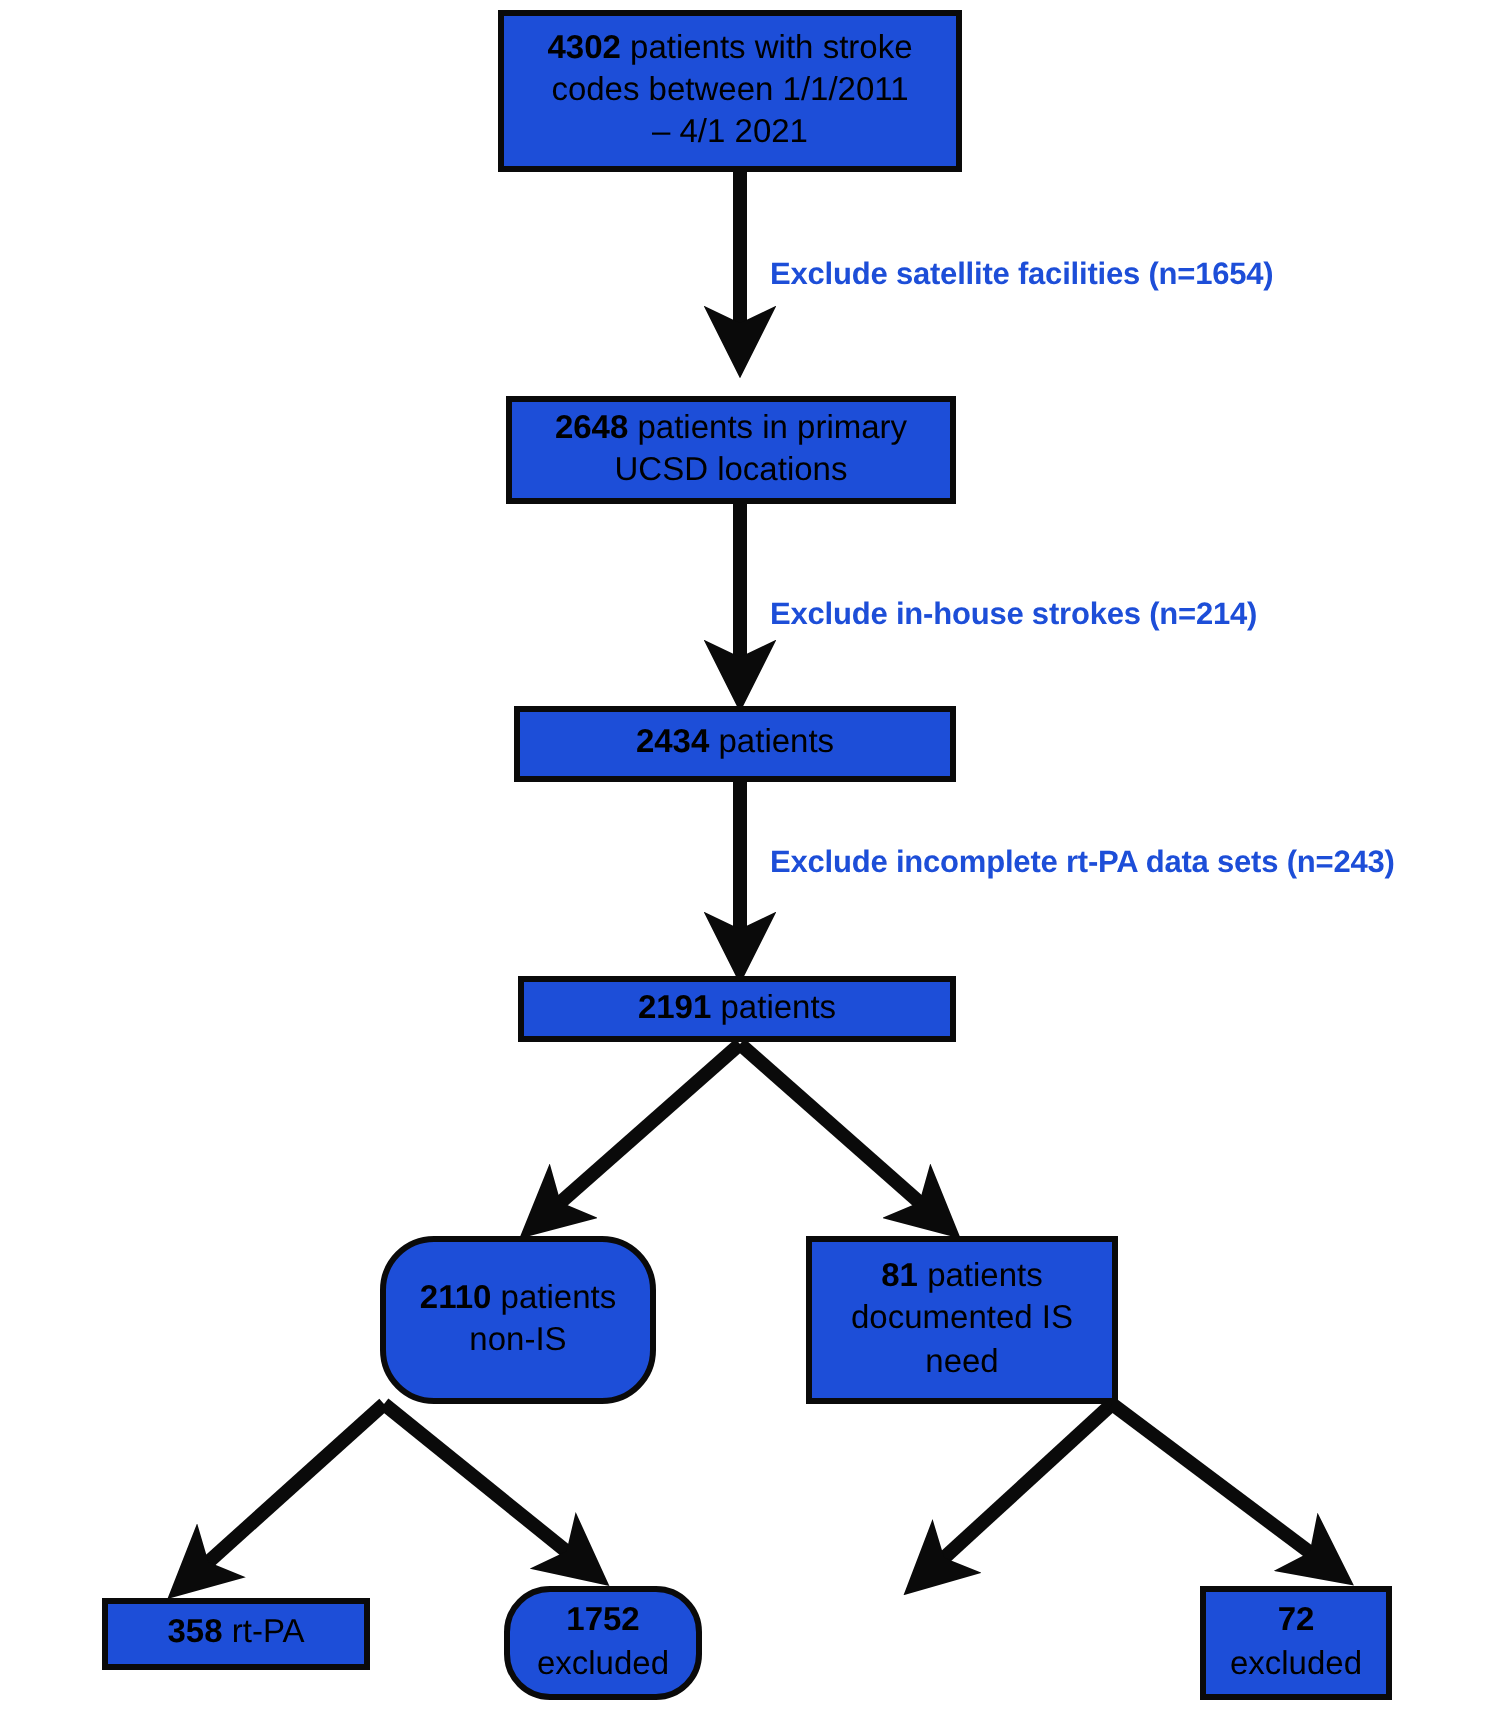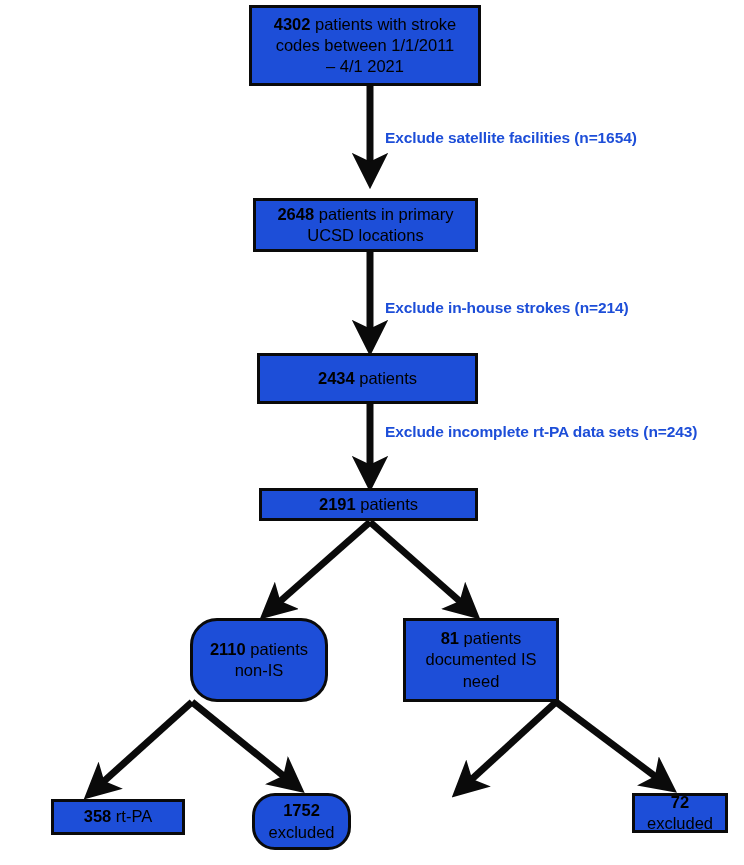--- a/index.html
+++ b/index.html
@@ -86,21 +86,21 @@
     <span class="txt"><b>4302</b> patients with stroke
 codes between 1/1/2011
 – 4/1 2021</span>
   </div>
 
   <div class="node bold-num" style="left:253px; top:198px; width:225px; height:54px;">
     <span class="txt"><b>2648</b> patients in primary
 UCSD locations</span>
   </div>
 
-  <div class="node bold-num" style="left:257px; top:353px; width:221px; height:51px;">
+  <div class="node bold-num" style="left:257px; top:353px; width:221px; height:38px;">
     <span class="txt"><b>2434</b> patients</span>
   </div>
 
   <div class="node bold-num" style="left:259px; top:488px; width:219px; height:33px;align-items:center;">
     <span class="txt"><b>2191</b> patients</span>
   </div>
 
   <div class="node bold-num" style="left:190px; top:618px; width:138px; height:84px;border-radius:27px;">
     <span class="txt"><b>2110</b> patients
 non-IS</span>
@@ -111,21 +111,21 @@
 need</span>
   </div>
 
   <div class="node bold-num" style="left:12px; top:799px; width:134px; height:36px;margin-left:39px;">
     <span class="txt"><b>358</b> rt-PA</span>
   </div>
   <div class="node bold-num" style="left:252px; top:793px; width:99px; height:57px;border-radius:23px;">
     <span class="txt"><b>1752</b>
 excluded</span>
   </div>
-  <div class="node bold-num" style="left:632px; top:793px; width:96px; height:40px;">
+  <div class="node bold-num" style="left:600px; top:793px; width:96px; height:57px;">
     <span class="txt"><b>72</b>
 excluded</span>
   </div>
 
   <div class="edge-label" style="left:385px; top:129px;">Exclude satellite facilities (n=1654)</div>
   <div class="edge-label" style="left:385px; top:286px;margin-top:13px;">Exclude in-house strokes (n=214)</div>
   <div class="edge-label" style="left:385px; top:423px;">Exclude incomplete rt-PA data sets (n=243)</div>
 
 </div>
 

